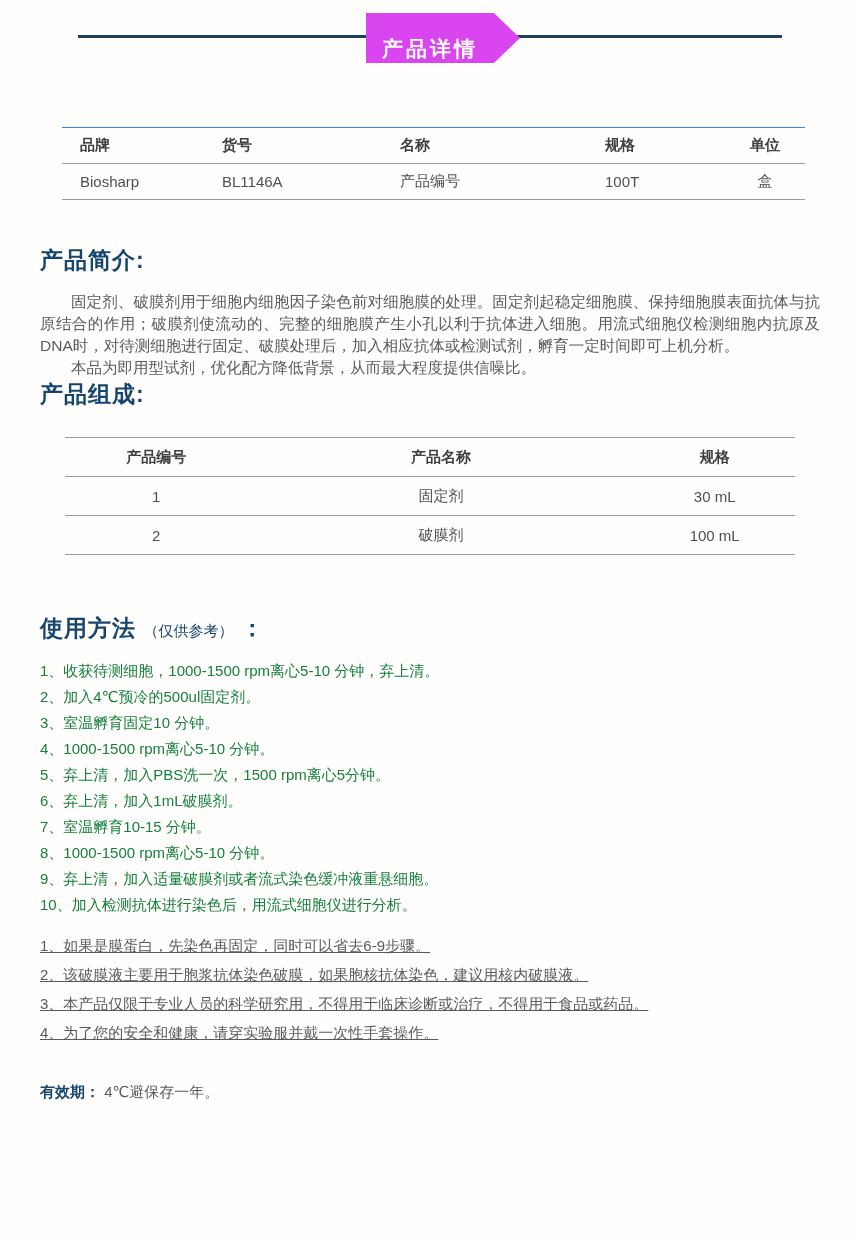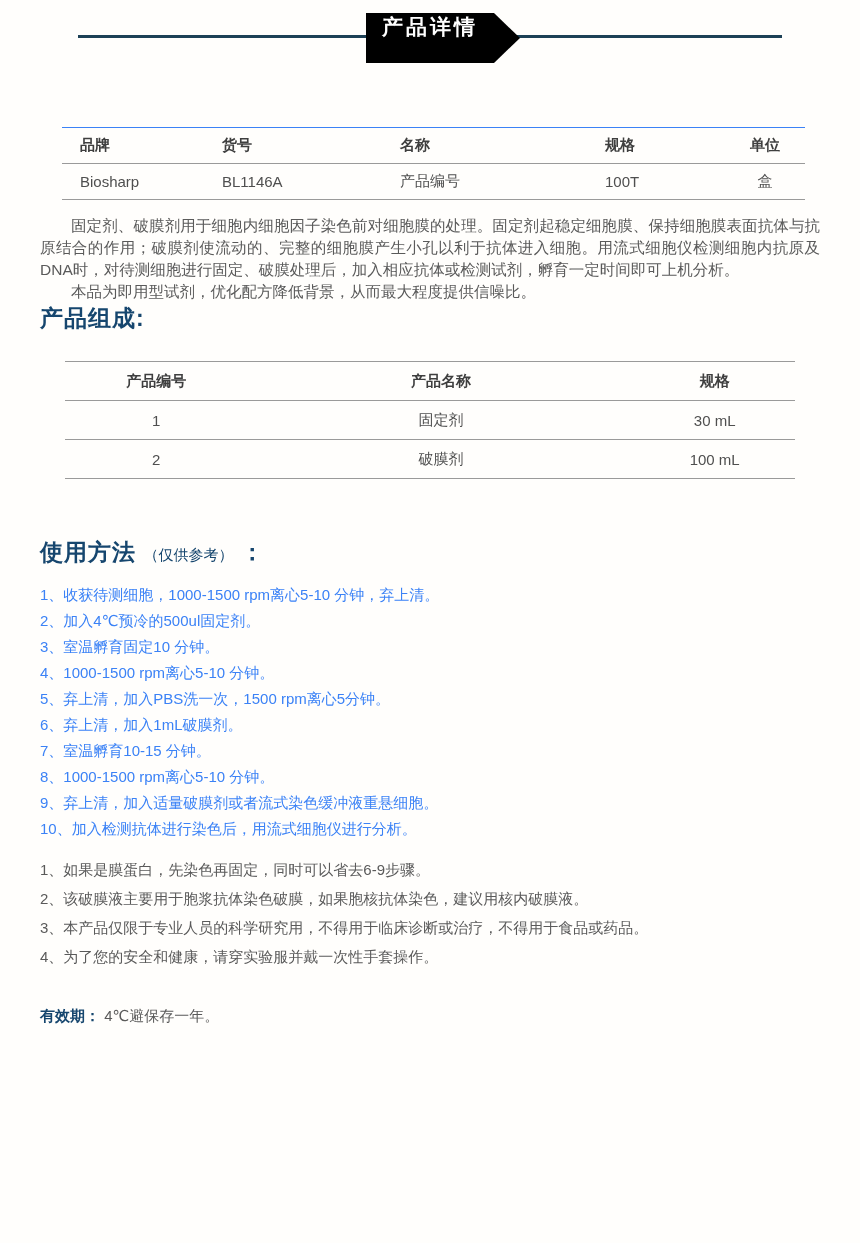--- a/index.html
+++ b/index.html
@@ -8,23 +8,23 @@
     height:1243px; overflow:hidden; position:relative;
     font-family:"Liberation Sans","DejaVu Sans",sans-serif;
     -webkit-font-smoothing:antialiased;
   }
 
   
   .banner { position:relative; height:76px; }
   .banner-line { position:absolute; top:35px; left:78px; right:78px; height:3px; background:#1d4156; }
   .banner-badge {
     position:absolute; top:13px; left:50%; transform:translateX(-50%);
-    width:180px; height:50px; background:#000000;
+    width:180px; height:50px; background:#d946ef;
     clip-path:polygon(26px 0, calc(100% - 26px) 0, 100% 50%, calc(100% - 26px) 100%, 26px 100%);
-    display:flex; align-items:flex-start; justify-content:center;
+    display:flex; align-items:flex-end; justify-content:center;
   }
   .banner-badge span { color:#ffffff; font-size:21px; font-weight:bold; letter-spacing:3px; }
 
   .content { padding:0 40px; }
 
   
   table { border-collapse:collapse; table-layout:fixed; }
   .info-table {
     width:743px; margin:51px 0 0 22px;
     font-size:15px; color:#4f4f4f;
@@ -59,25 +59,25 @@
     text-align:justify; text-indent:2em;
   }
 
   .comp-heading { }
 
   .usage-heading { margin-top:58px; }
   .usage-heading .note { font-size:15px; font-weight:normal; letter-spacing:0; }
   .usage-heading .colon { letter-spacing:0; }
 
   .step-list { margin-top:14px; }
-  .step { font-size:15px; color:#3b82f6; line-height:26px; }
+  .step { font-size:15px; color:#15803d; line-height:26px; }
 
   .notes-heading { margin-top:42px; }
   .note-list { margin-top:13px; }
-  .note-item { font-size:15px; color:#5a5a5a; line-height:29px; }
+  .note-item { font-size:15px; color:#5a5a5a; line-height:29px;text-decoration:underline; }
 
   .validity { margin-top:36px; font-size:15px; }
   .validity .label { color:#16466e; font-weight:bold; }
   .validity .value { color:#5a5a5a; }
 </style>
 </head>
 <body>
 
 <header class="banner">
   <div class="banner-line"></div>
@@ -110,20 +110,21 @@
         <td class="c1">Biosharp</td>
         <td class="c2">BL1146A</td>
         <td class="c3">产品编号</td>
         <td class="c4">100T</td>
         <td class="c5">盒</td>
       </tr>
     </tbody>
   </table>
 
   <section>
+    <h2 class="section-heading intro-heading">产品简介:</h2>
     <div class="intro-body">
       <p>固定剂、破膜剂用于细胞内细胞因子染色前对细胞膜的处理。固定剂起稳定细胞膜、保持细胞膜表面抗体与抗原结合的作用；破膜剂使流动的、完整的细胞膜产生小孔以利于抗体进入细胞。用流式细胞仪检测细胞内抗原及DNA时，对待测细胞进行固定、破膜处理后，加入相应抗体或检测试剂，孵育一定时间即可上机分析。</p>
       <p>本品为即用型试剂，优化配方降低背景，从而最大程度提供信噪比。</p>
     </div>
   </section>
 
   <section>
     <h2 class="section-heading comp-heading">产品组成:</h2>
     <table class="comp-table">
       <colgroup>

